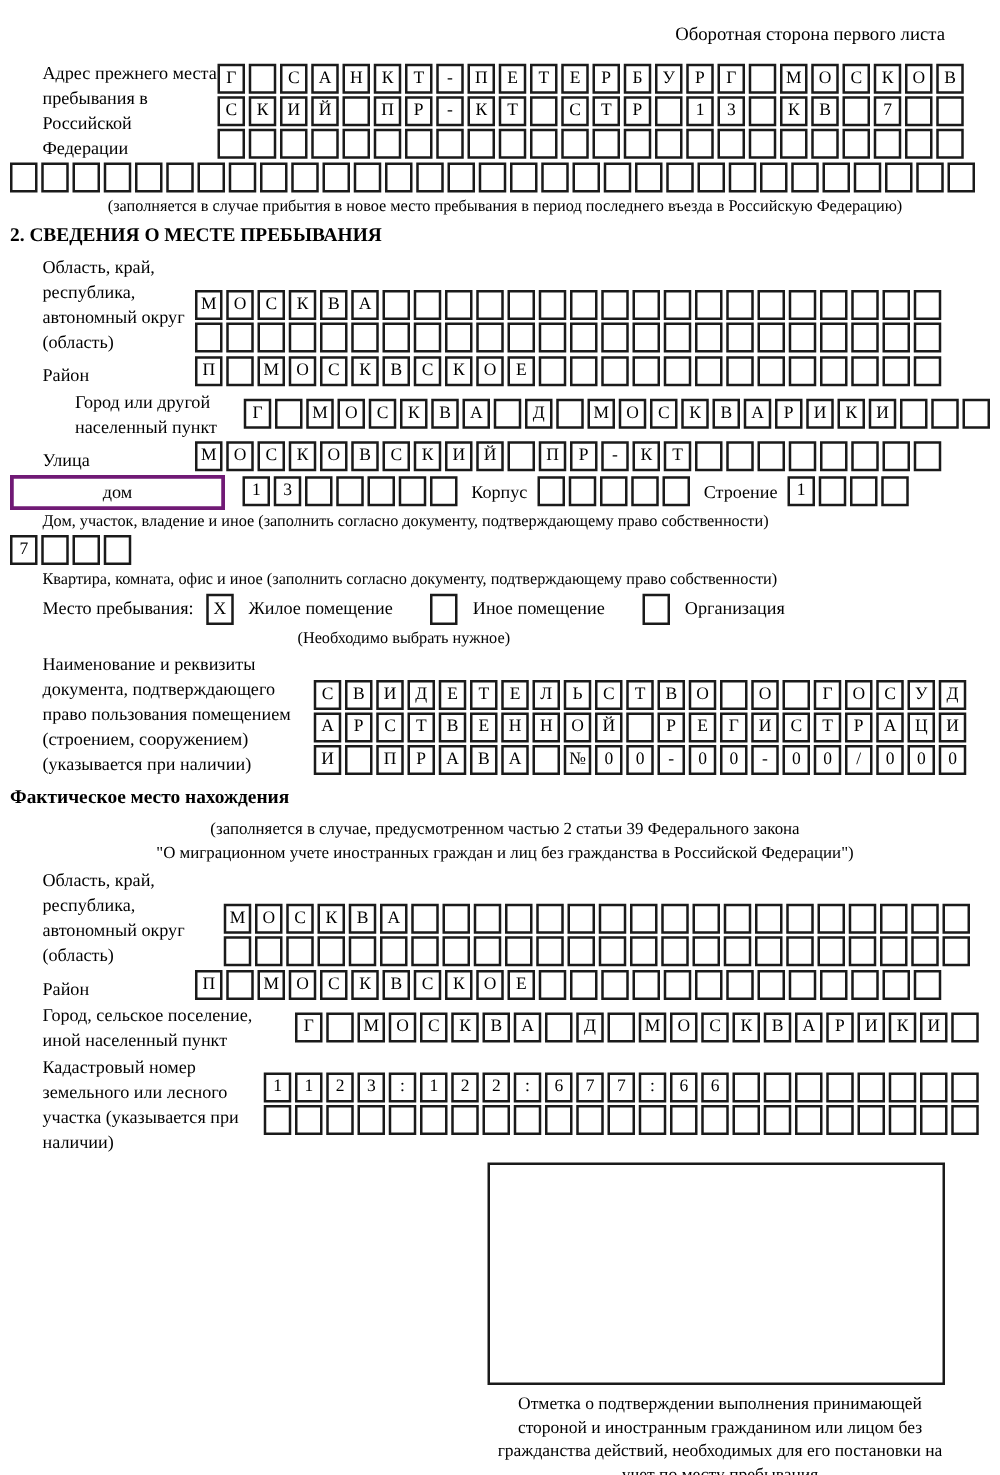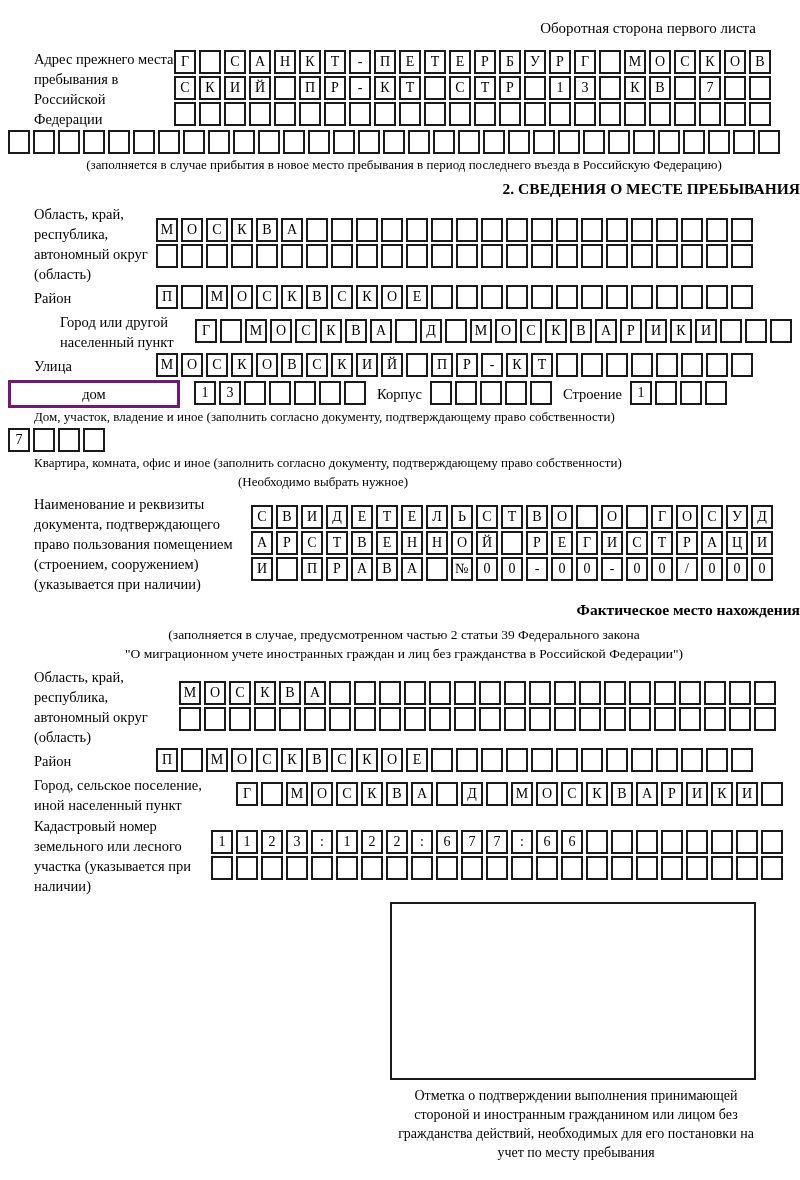--- a/index.html
+++ b/index.html
@@ -4,38 +4,38 @@
 <style>
   html,body { margin:0; padding:0; background:#ffffff; }
   .page {
     width:800px; height:1180px; box-sizing:border-box;
     padding:6px 0 0 8px; overflow:hidden;
     font-family:"Liberation Serif","DejaVu Serif",serif;
     color:#000;
   }
   .header-note { text-align:right; font-size:15px; padding:14px 44px 12px 0; }
 
-  .field { display:flex; align-items:center; margin-bottom:1px; }
+  .field { display:flex; align-items:flex-end; margin-bottom:1px; }
   .field.center { align-items:center; }
   .indent { padding-left:26px; }
   .field-label { font-size:14.5px; line-height:20px; flex:0 0 auto; }
   .w120{width:122px;} .w135{width:135px;margin-left:26px;} .w140{width:140px;} .w145{width:145px;}
   .w175{width:177px;} .w200{width:202px;} .w215{width:217px;}
 
   .grid { display:flex; flex-direction:column; }
   .cells { display:flex; }
   .cell {
     flex:0 0 auto; width:22px; height:24px; box-sizing:border-box;
     border:2px solid #1a1a1a; margin:0 3px 2px 0;
     display:flex; align-items:center; justify-content:center;
     font-size:14px; line-height:1;
   }
   .note { font-size:13px; text-align:center; margin:1px 0 3px 0; }
   .note-left { font-size:13px; margin:1px 0 3px 26px; }
-  .section-title { font-weight:bold; font-size:15.5px; text-align:right; margin:7px 0 6px 0; }
+  .section-title { font-weight:bold; font-size:15.5px; text-align:left; margin:7px 0 6px 0; }
   .subtitle { font-size:13.5px; text-align:center; line-height:19px; }
 
   .named-box {
     flex:0 0 auto; box-sizing:border-box; border:3px solid #701a75; height:28px;
     display:flex; align-items:center; justify-content:center;
     font-size:14.5px; margin-right:14px;
   }
   .inline-label { font-size:14.5px; line-height:28px; padding:0 8px; flex:0 0 auto; }
 
   .check-row { display:flex; align-items:center; padding-left:26px; font-size:14.5px; margin-top:4px; }
@@ -359,20 +359,29 @@
   <div class="field center">
     <div class="cells">
         <span class="cell">7</span>
         <span class="cell"></span>
         <span class="cell"></span>
         <span class="cell"></span>
       </div>
   </div>
   <div class="note-left">Квартира, комната, офис и иное (заполнить согласно документу, подтверждающему право собственности)</div>
 
+  <div class="check-row">
+    <span class="lead">Место пребывания:</span>
+    <span class="checkbox">X</span>
+    <span class="opt-label">Жилое помещение</span>
+    <span class="checkbox"></span>
+    <span class="opt-label">Иное помещение</span>
+    <span class="checkbox"></span>
+    <span class="opt-label">Организация</span>
+  </div>
   <div class="hint">(Необходимо выбрать нужное)</div>
 
   <div class="field indent">
     <div class="field-label w215">Наименование и реквизиты документа, подтверждающего право пользования помещением (строением, сооружением) (указывается при наличии)</div>
     <div class="grid">
       <div class="cells">
           <span class="cell">С</span>
           <span class="cell">В</span>
           <span class="cell">И</span>
           <span class="cell">Д</span>

